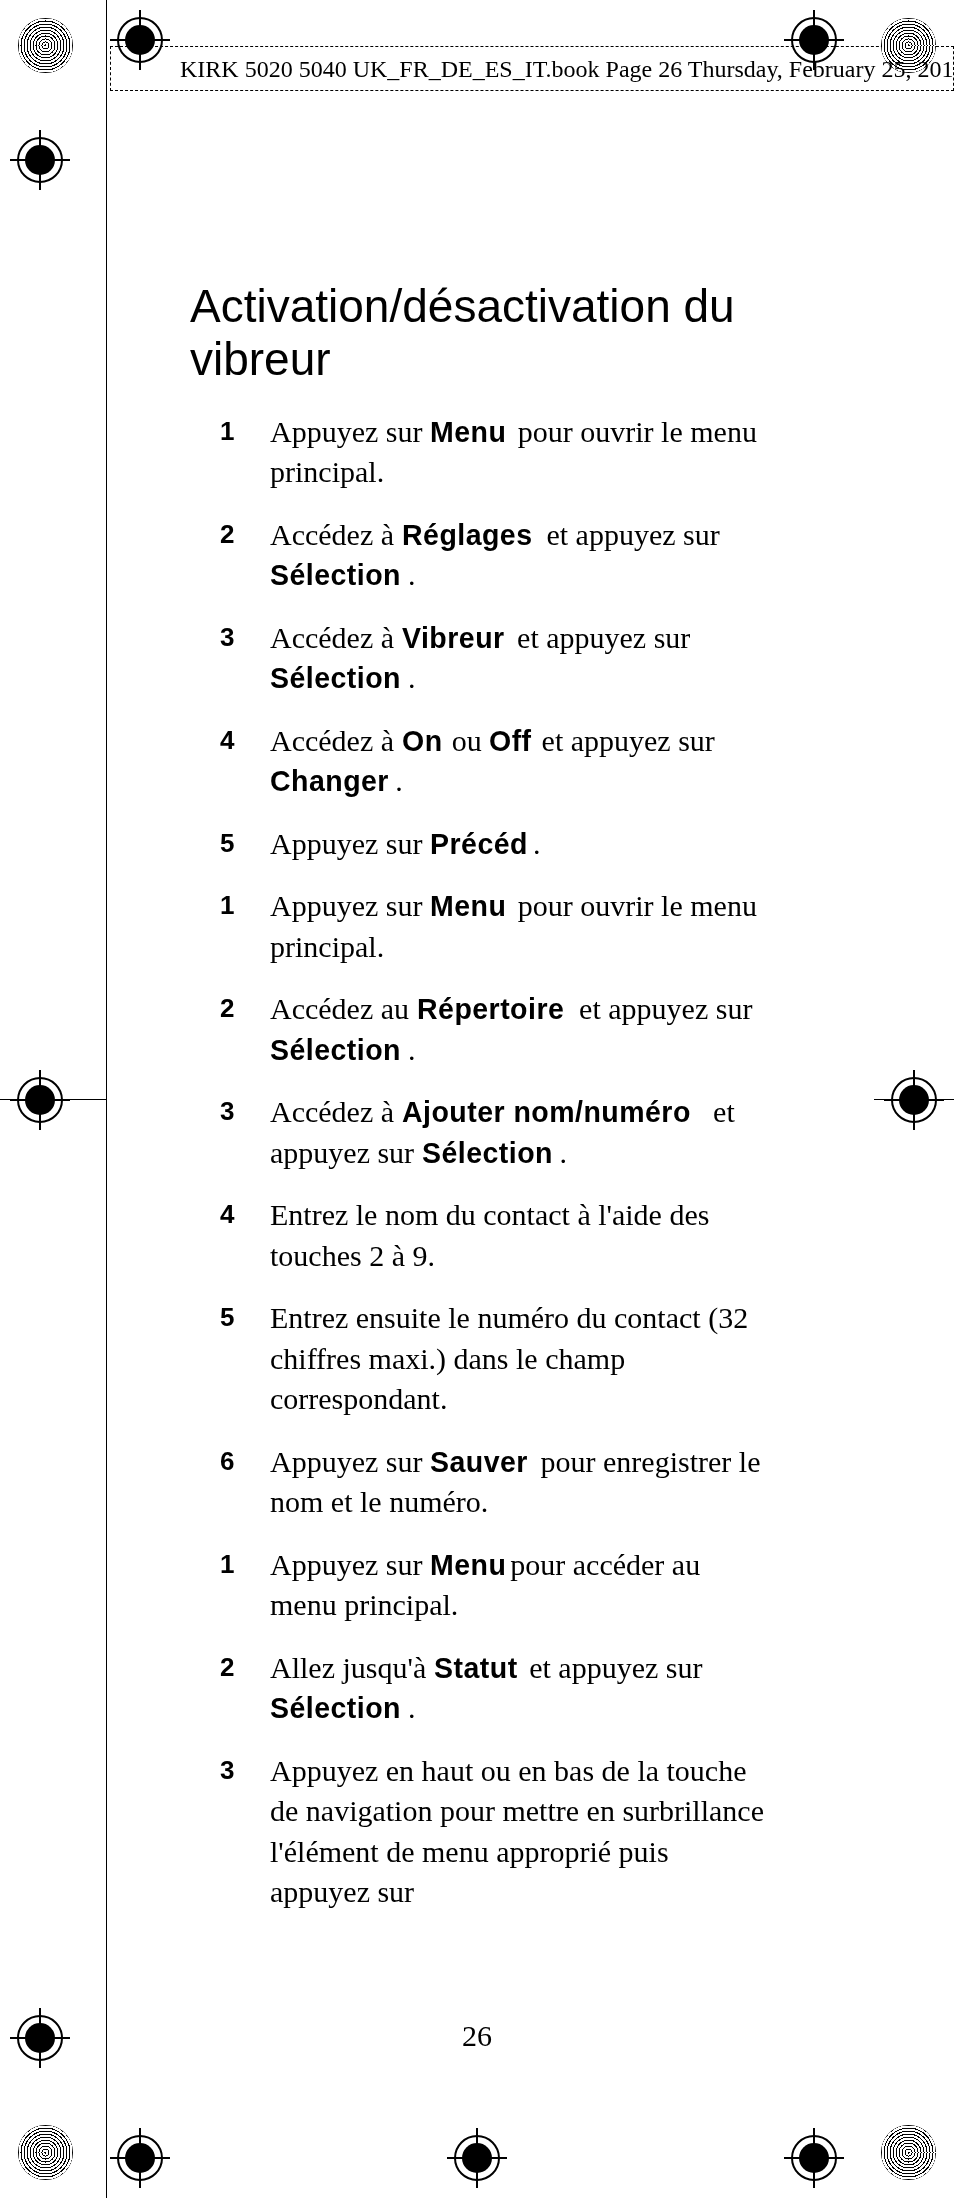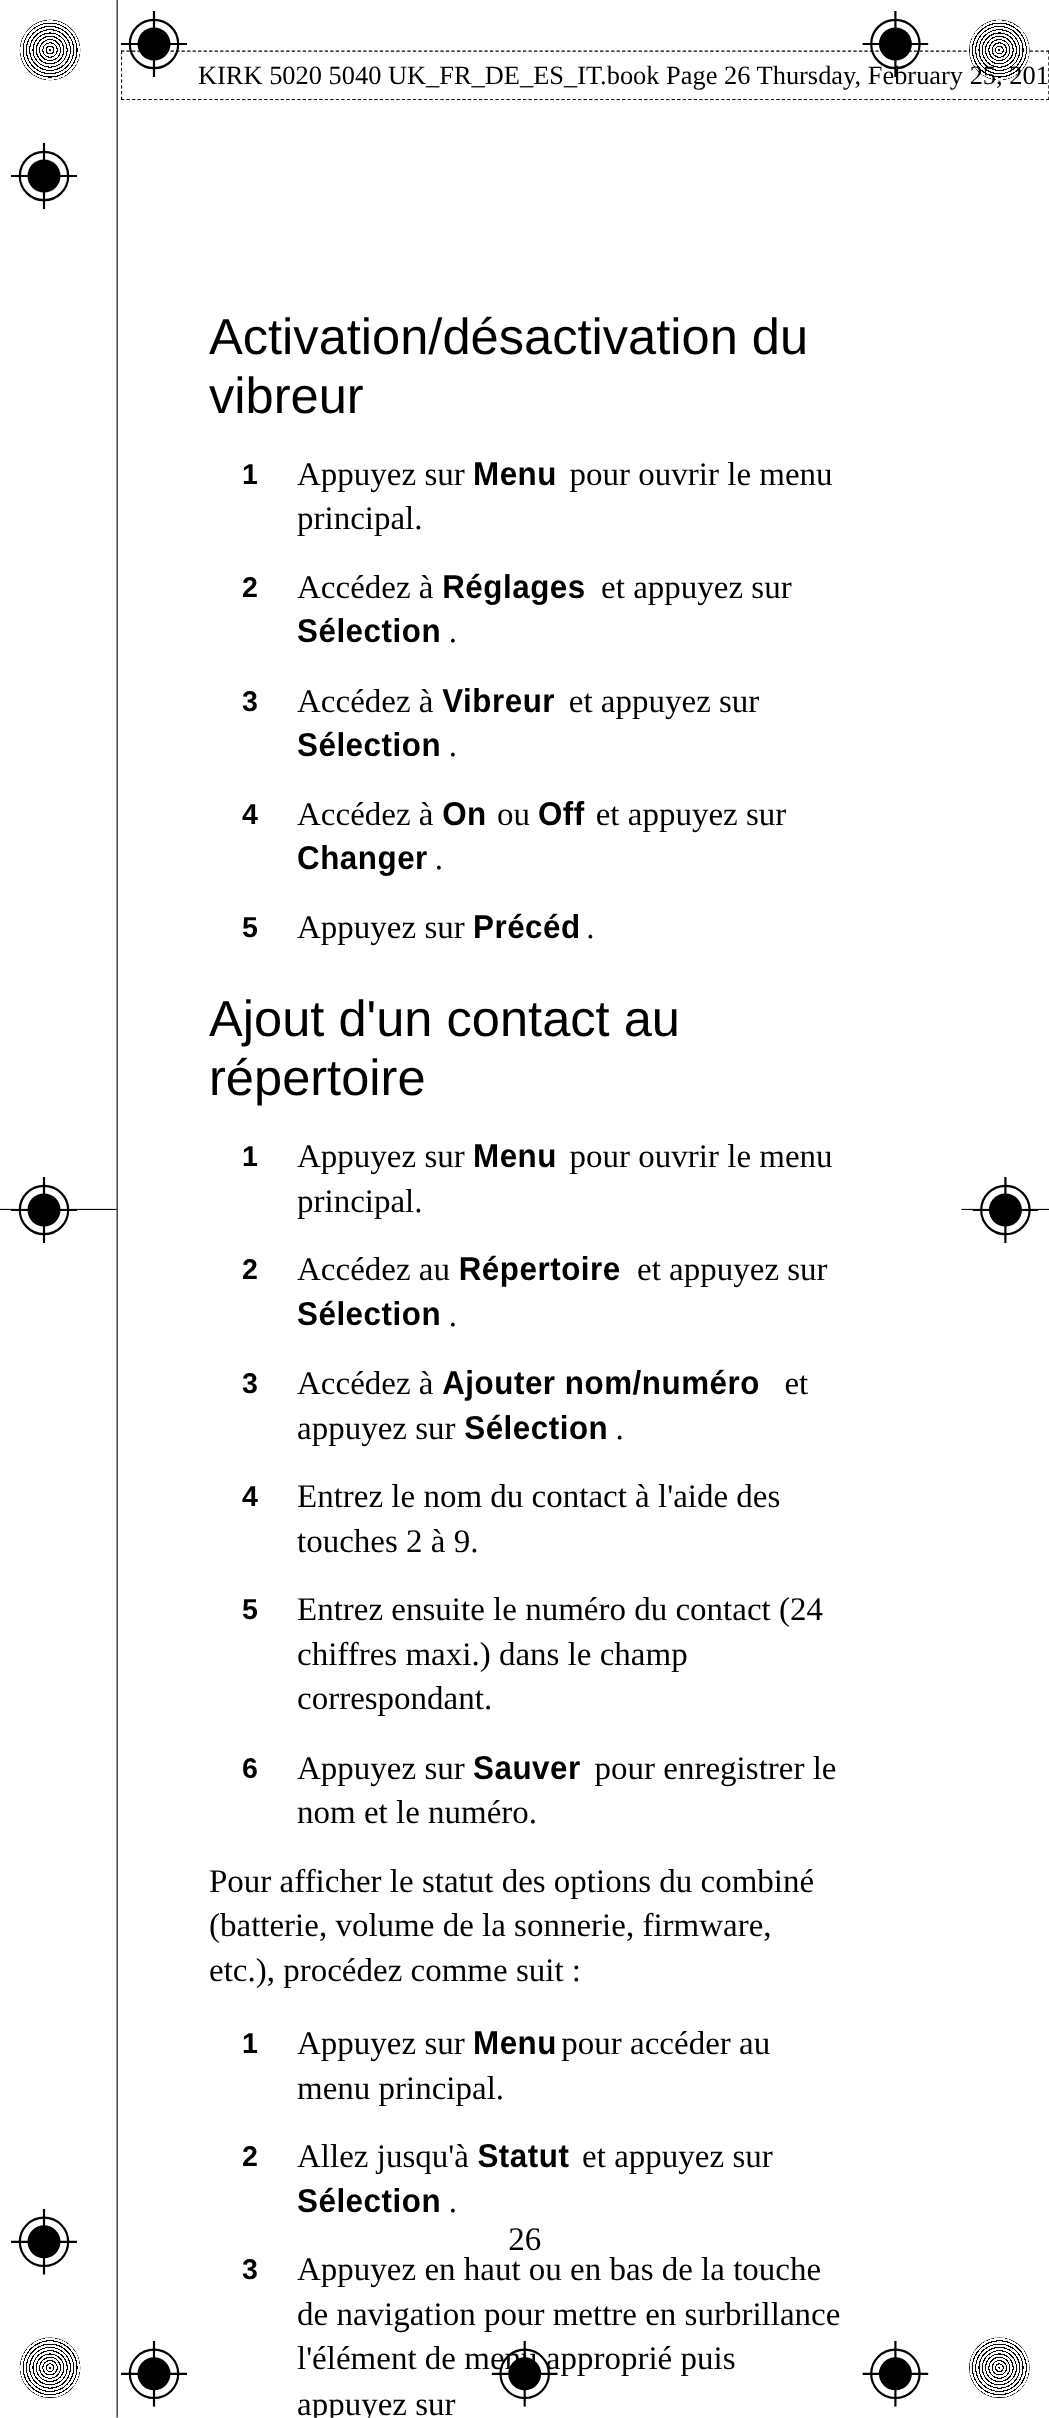--- a/index.html
+++ b/index.html
@@ -214,30 +214,28 @@
 
   <div class="content" id="content-root">
       <h2 class="section">Activation/désactivation du vibreur</h2>
       <ol class="steps">
         <li>Appuyez sur <span class="ui">Menu</span> pour ouvrir le menu principal.</li>
         <li>Accédez à <span class="ui">Réglages</span> et appuyez sur <span class="ui">Sélection</span>.</li>
         <li>Accédez à <span class="ui">Vibreur</span> et appuyez sur <span class="ui">Sélection</span>.</li>
         <li>Accédez à <span class="ui">On</span> ou <span class="ui">Off</span> et appuyez sur <span class="ui">Changer</span>.</li>
         <li>Appuyez sur <span class="ui">Précéd</span>.</li>
       </ol>
-      <h2 class="section mt">Ajout d'un contact au répertoire</h2>
       <ol class="steps">
         <li>Appuyez sur <span class="ui">Menu</span> pour ouvrir le menu principal.</li>
         <li>Accédez au <span class="ui">Répertoire</span> et appuyez sur <span class="ui">Sélection</span>.</li>
         <li>Accédez à <span class="ui">Ajouter nom/numéro</span> et appuyez sur <span class="ui">Sélection</span>.</li>
         <li>Entrez le nom du contact à l'aide des touches 2 à 9.</li>
-        <li>Entrez ensuite le numéro du contact (24 chiffres maxi.) dans le champ correspondant.</li>
+        <li>Entrez ensuite le numéro du contact (32 chiffres maxi.) dans le champ correspondant.</li>
         <li>Appuyez sur <span class="ui">Sauver</span> pour enregistrer le nom et le numéro.</li>
       </ol>
-      <p class="intro">Pour afficher le statut des options du combiné (batterie, volume de la sonnerie, firmware, etc.), procédez comme suit :</p>
       <ol class="steps">
         <li>Appuyez sur <span class="ui">Menu</span>pour accéder au menu principal.</li>
         <li>Allez jusqu'à <span class="ui">Statut</span> et appuyez sur <span class="ui">Sélection</span>.</li>
         <li>Appuyez en haut ou en bas de la touche de navigation pour mettre en surbrillance l'élément de menu approprié puis appuyez sur</li>
       </ol>
     </div>
 
   <div class="page-number">26</div>
 </div>
 

